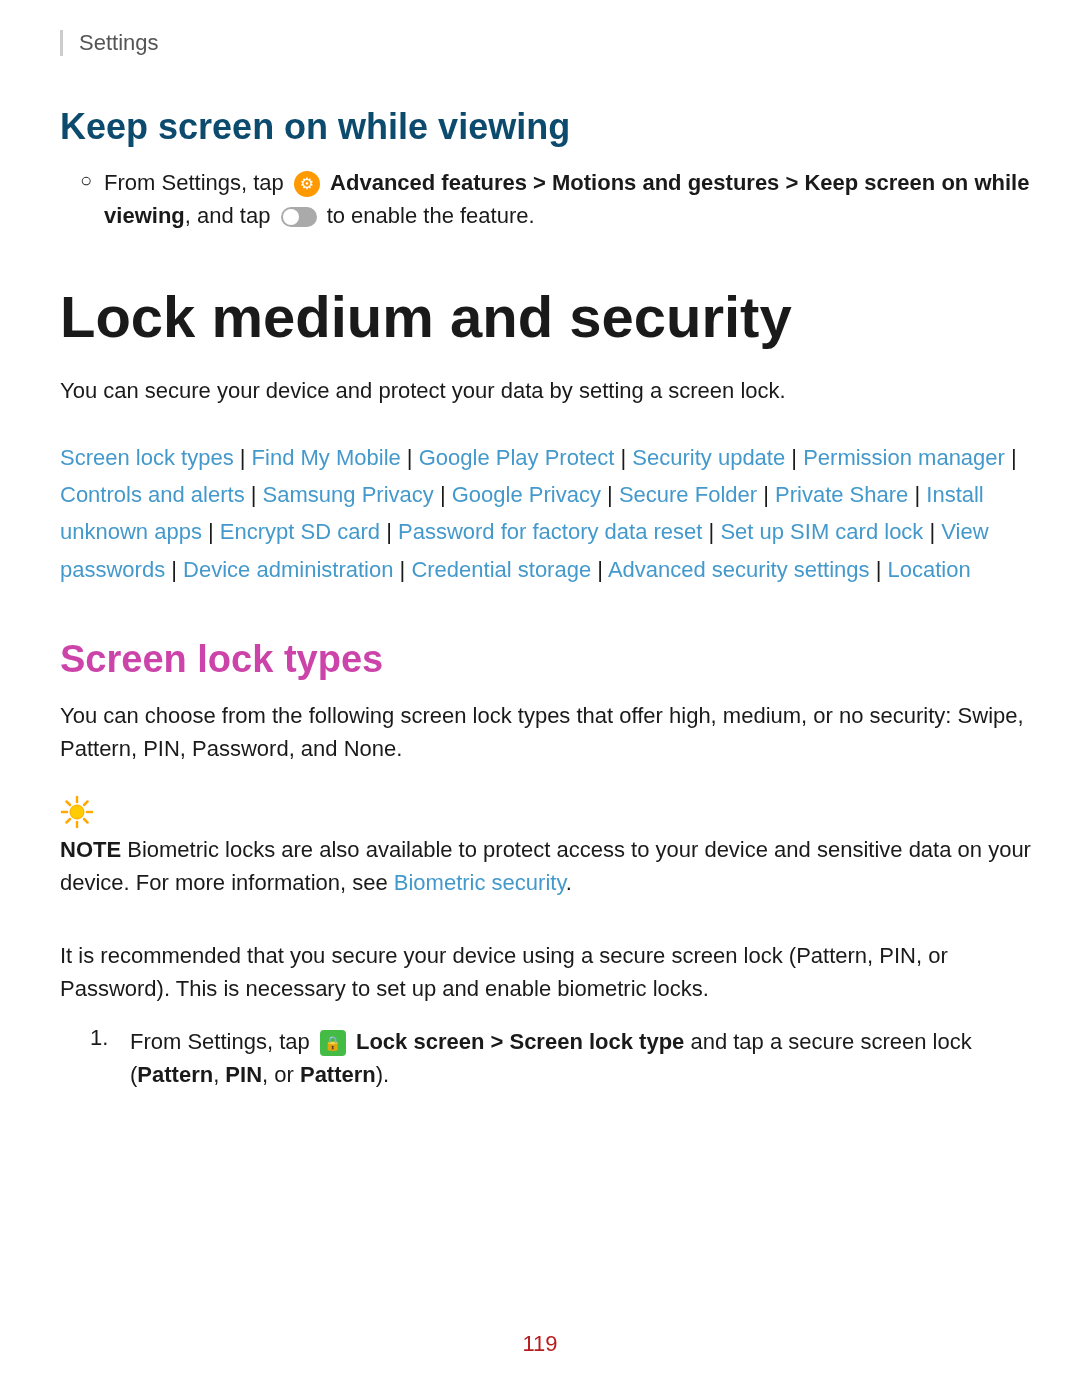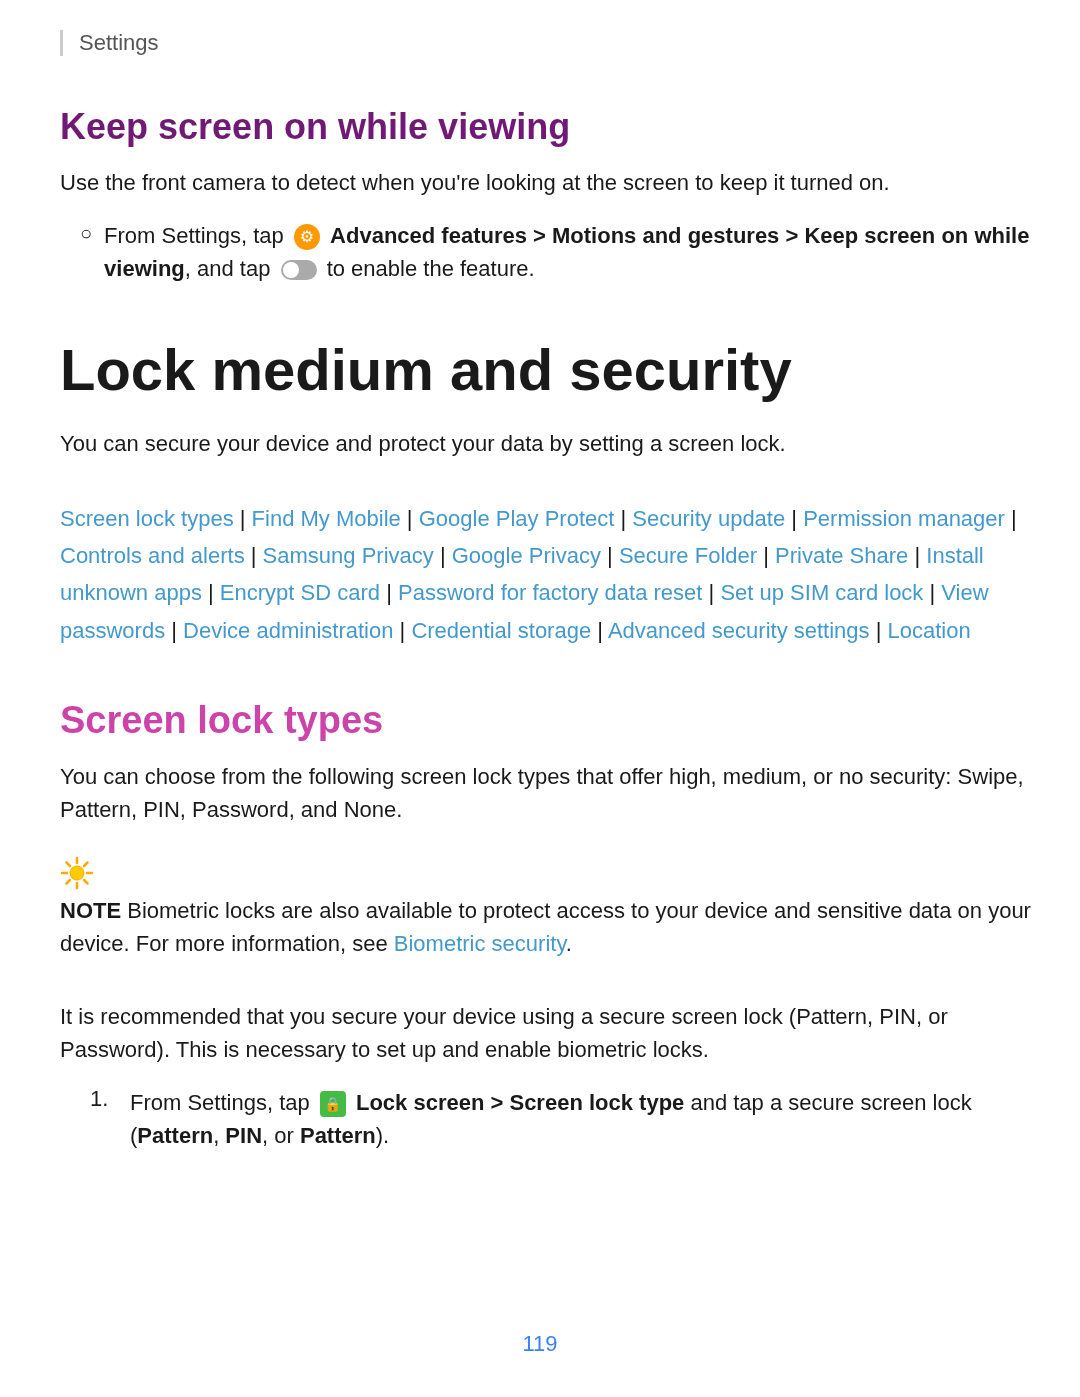--- a/index.html
+++ b/index.html
@@ -40,21 +40,21 @@
     }
 
     
     .section-keep-screen {
       margin-bottom: 50px;
     }
 
     .section-title-pink {
       font-family: Arial, sans-serif;
       font-size: 36px;
-      color: #701a75;
+      color: #0c4a6e;
       font-weight: bold;
       margin-bottom: 18px;
     }
 
     .section-body-text {
       font-family: Arial, sans-serif;
       font-size: 22px;
       color: #1a1a1a;
       line-height: 1.5;
       margin-bottom: 20px;
@@ -142,21 +142,21 @@
       color: #1a1a1a;
       line-height: 1.2;
       margin-bottom: 22px;
     }
 
     .main-description {
       font-family: Arial, sans-serif;
       font-size: 22px;
       color: #1a1a1a;
       line-height: 1.5;
-      margin-bottom: 40px;
+      margin-bottom: 32px;
     }
 
     
     .links-section {
       font-family: Arial, sans-serif;
       font-size: 22px;
       line-height: 1.7;
       margin-bottom: 50px;
     }
 
@@ -268,39 +268,38 @@
       top: 50%;
       left: 50%;
       transform: translate(-50%, -50%);
     }
 
     
     .page-number {
       text-align: center;
       font-family: Arial, sans-serif;
       font-size: 22px;
-      color: #3b82f6;
+      color: #b91c1c;
       position: absolute;
       bottom: 40px;
       left: 0;
       right: 0;
     }
   </style>
 </head>
 <body>
 
 <div class="page-container">
 
   <div class="breadcrumb-bar">
     <span class="breadcrumb-text">Settings</span>
   </div>
 
   <div class="section-keep-screen">
     <h2 class="section-title-pink">Keep screen on while viewing</h2>
-    <p class="section-body-text">Use the front camera to detect when you're looking at the screen to keep it turned on.</p>
     <div class="bullet-item">
       <span class="bullet-circle">○</span>
       <span class="bullet-text">
         From Settings, tap
         <span class="gear-icon-inline"></span>
         <span class="bold-text">Advanced features &gt; Motions and gestures &gt; Keep screen on while viewing</span>, and tap
         <span class="toggle-icon-inline"></span>
         to enable the feature.
       </span>
     </div>

